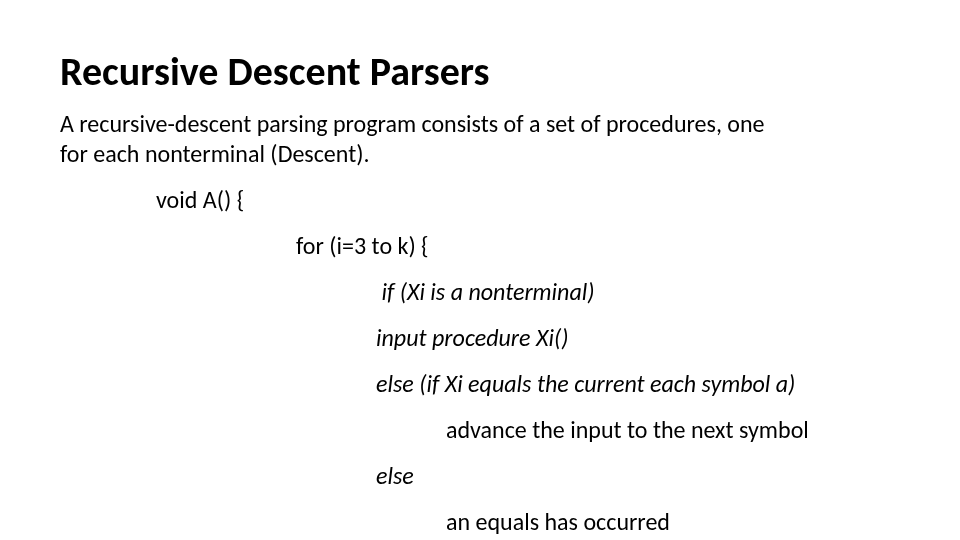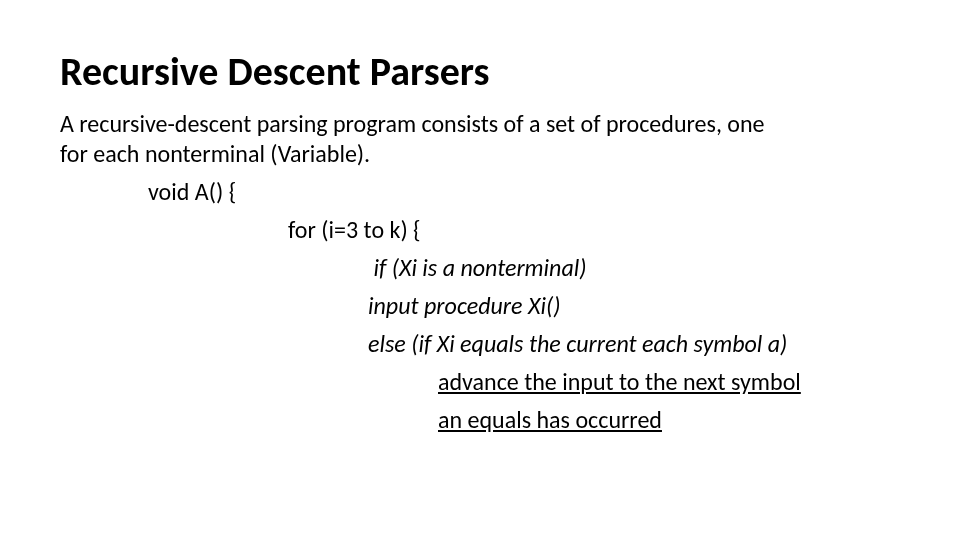--- a/index.html
+++ b/index.html
@@ -26,37 +26,38 @@
   }
   .body-text {
     font-size: 24px;
     line-height: 1.25;
   }
   .intro {
     margin: 0 0 4px 0;
   }
   .code-line {
     white-space: pre;
-    margin: 8px;
+    margin: 16px;
   }
   .indent-1 { padding-left: 80px; }
   .indent-2 { padding-left: 220px; }
   .indent-3 { padding-left: 300px; font-style: italic; }
-  .indent-4 { padding-left: 370px; text-decoration: underline; }
+  .indent-4 { padding-left: 370px; }
 </style>
 </head>
 <body>
 
 <div class="slide">
   <h1 class="title">Recursive Descent Parsers</h1>
 
   <div class="body-text">
-    <p class="intro">A recursive-descent parsing program consists of a set of procedures, one for each nonterminal (Variable).</p>
+    <p class="intro">A recursive-descent parsing program consists of a set of procedures, one for each nonterminal (Descent).</p>
 
     <p class="code-line indent-1">void A() {</p>
     <p class="code-line indent-2">for (i=3 to k) {</p>
     <p class="code-line indent-3"> if (Xi is a nonterminal)</p>
     <p class="code-line indent-3">input procedure Xi()</p>
     <p class="code-line indent-3">else (if Xi equals the current each symbol a)</p>
     <p class="code-line indent-4">advance the input to the next symbol</p>
+    <p class="code-line indent-3">else</p>
     <p class="code-line indent-4">an equals has occurred</p>
   </div>
 </div>
 
 </body></html>

